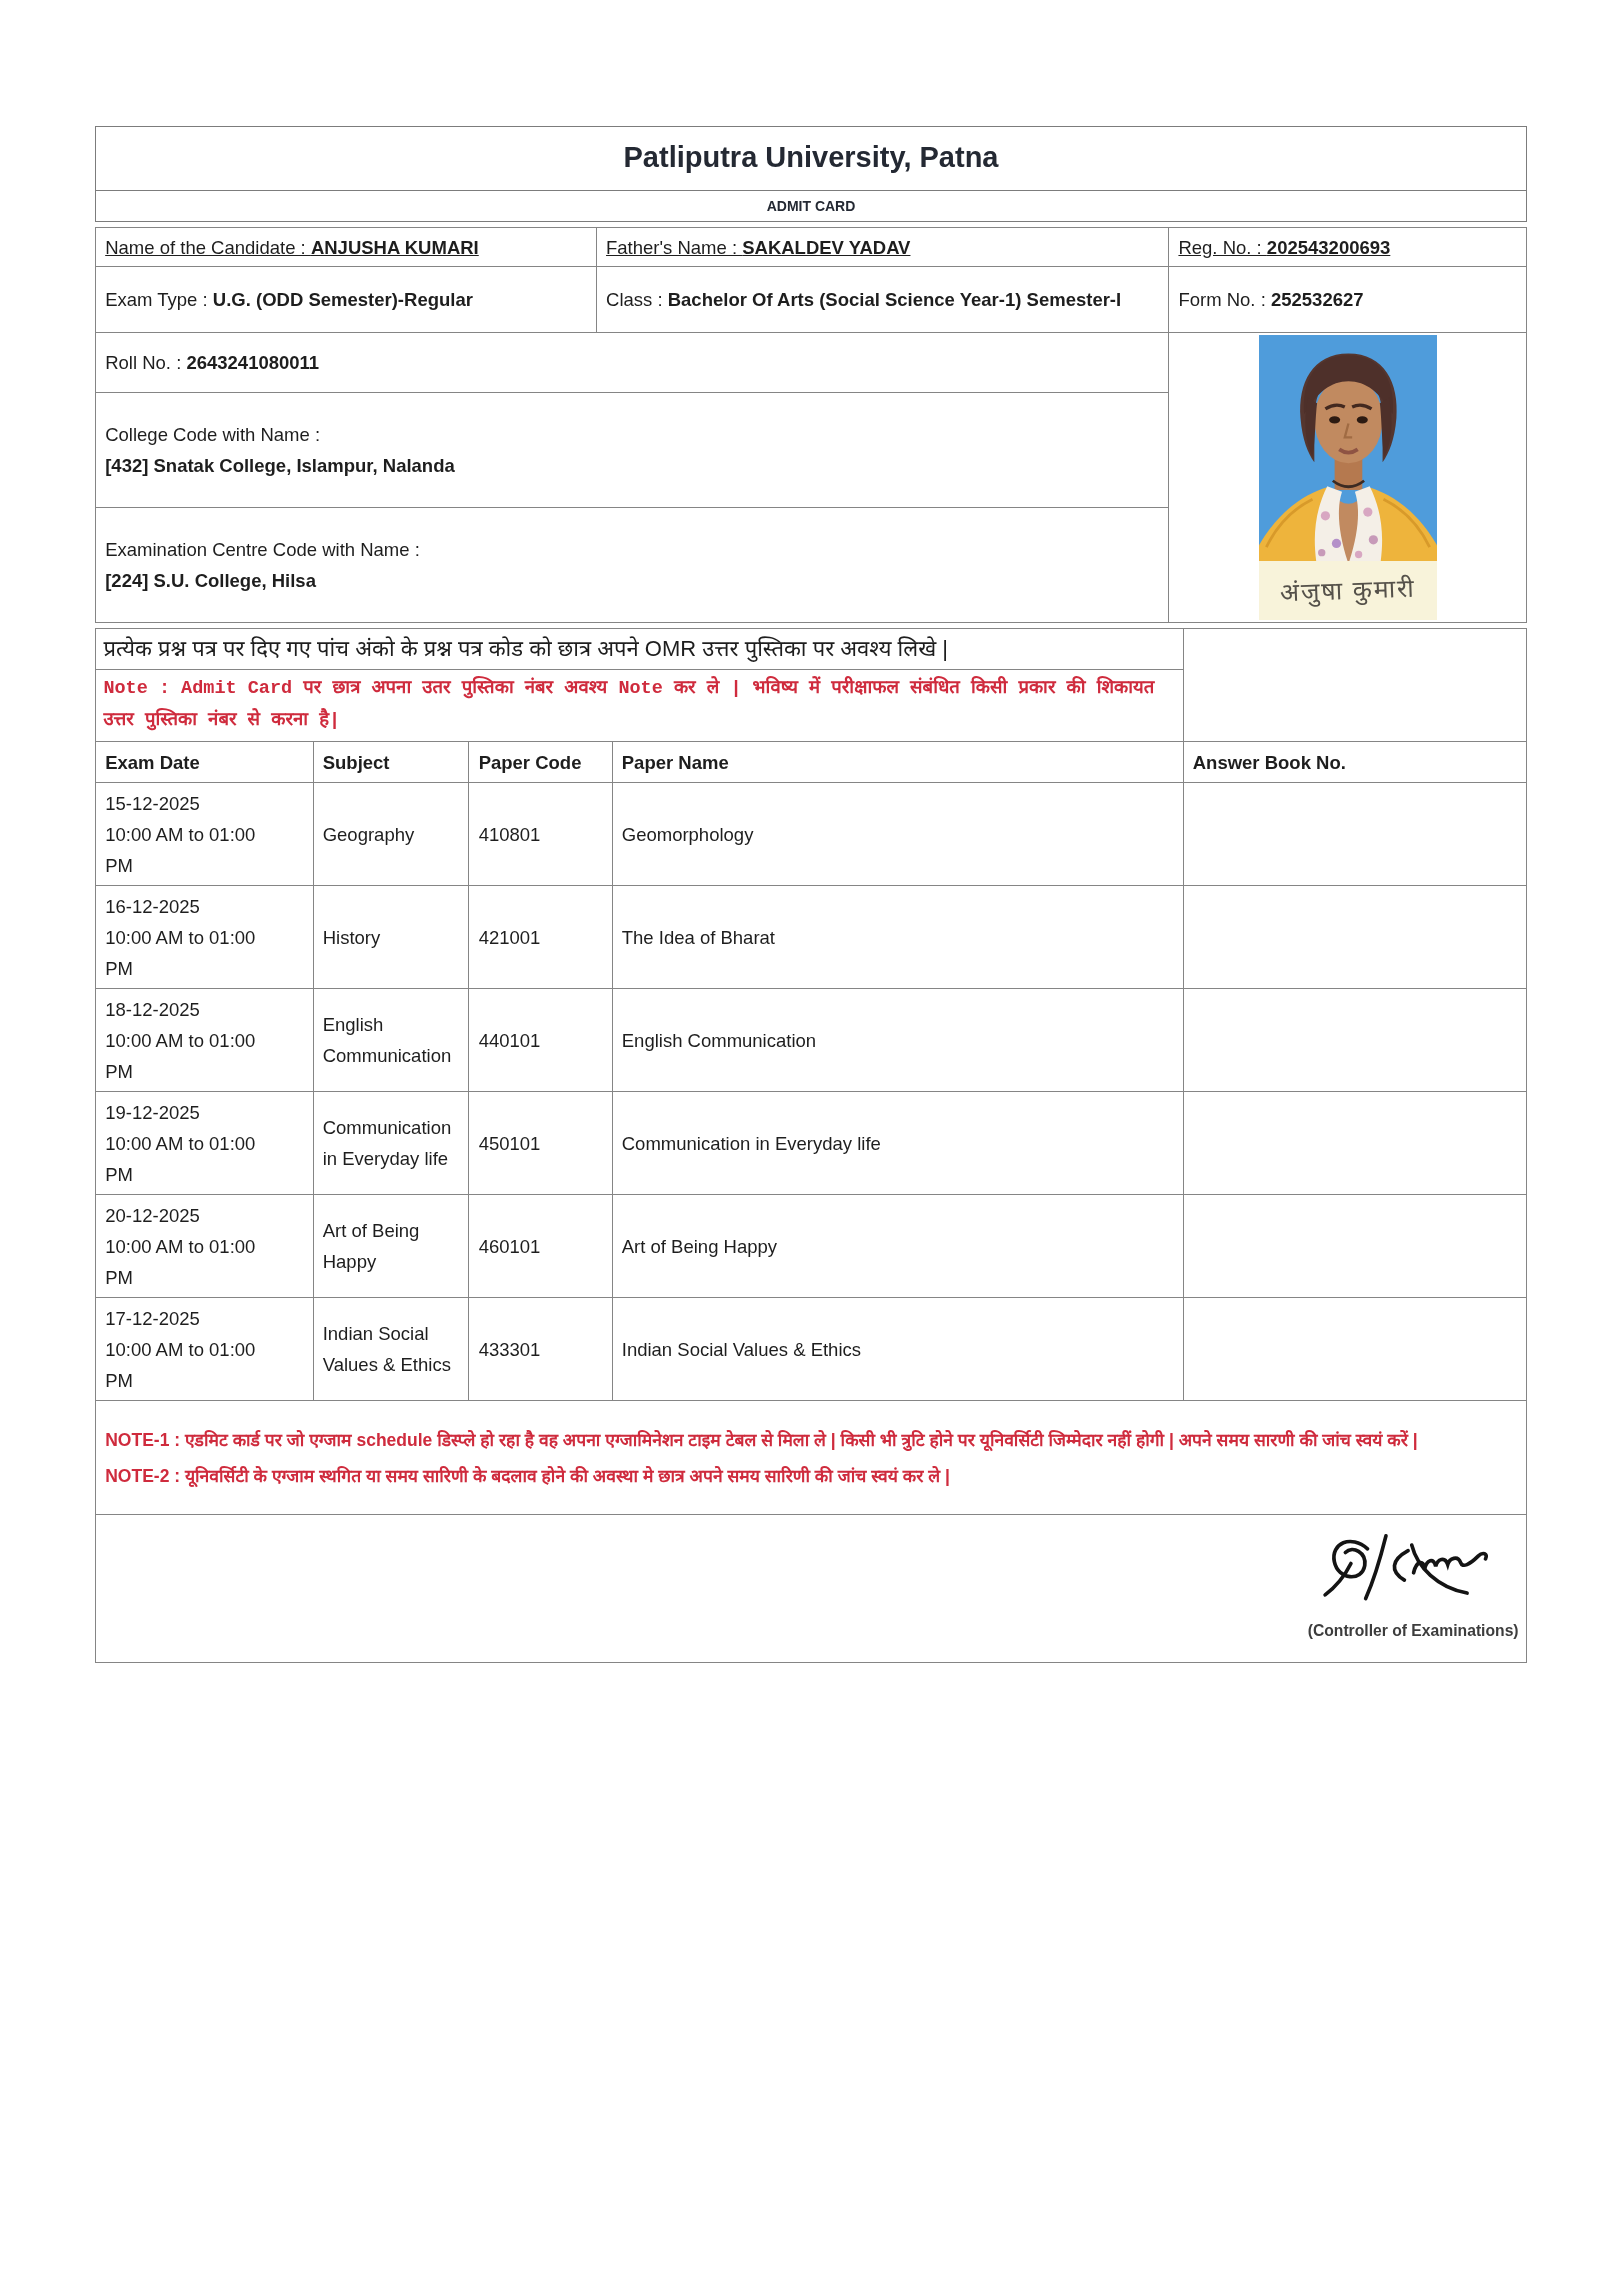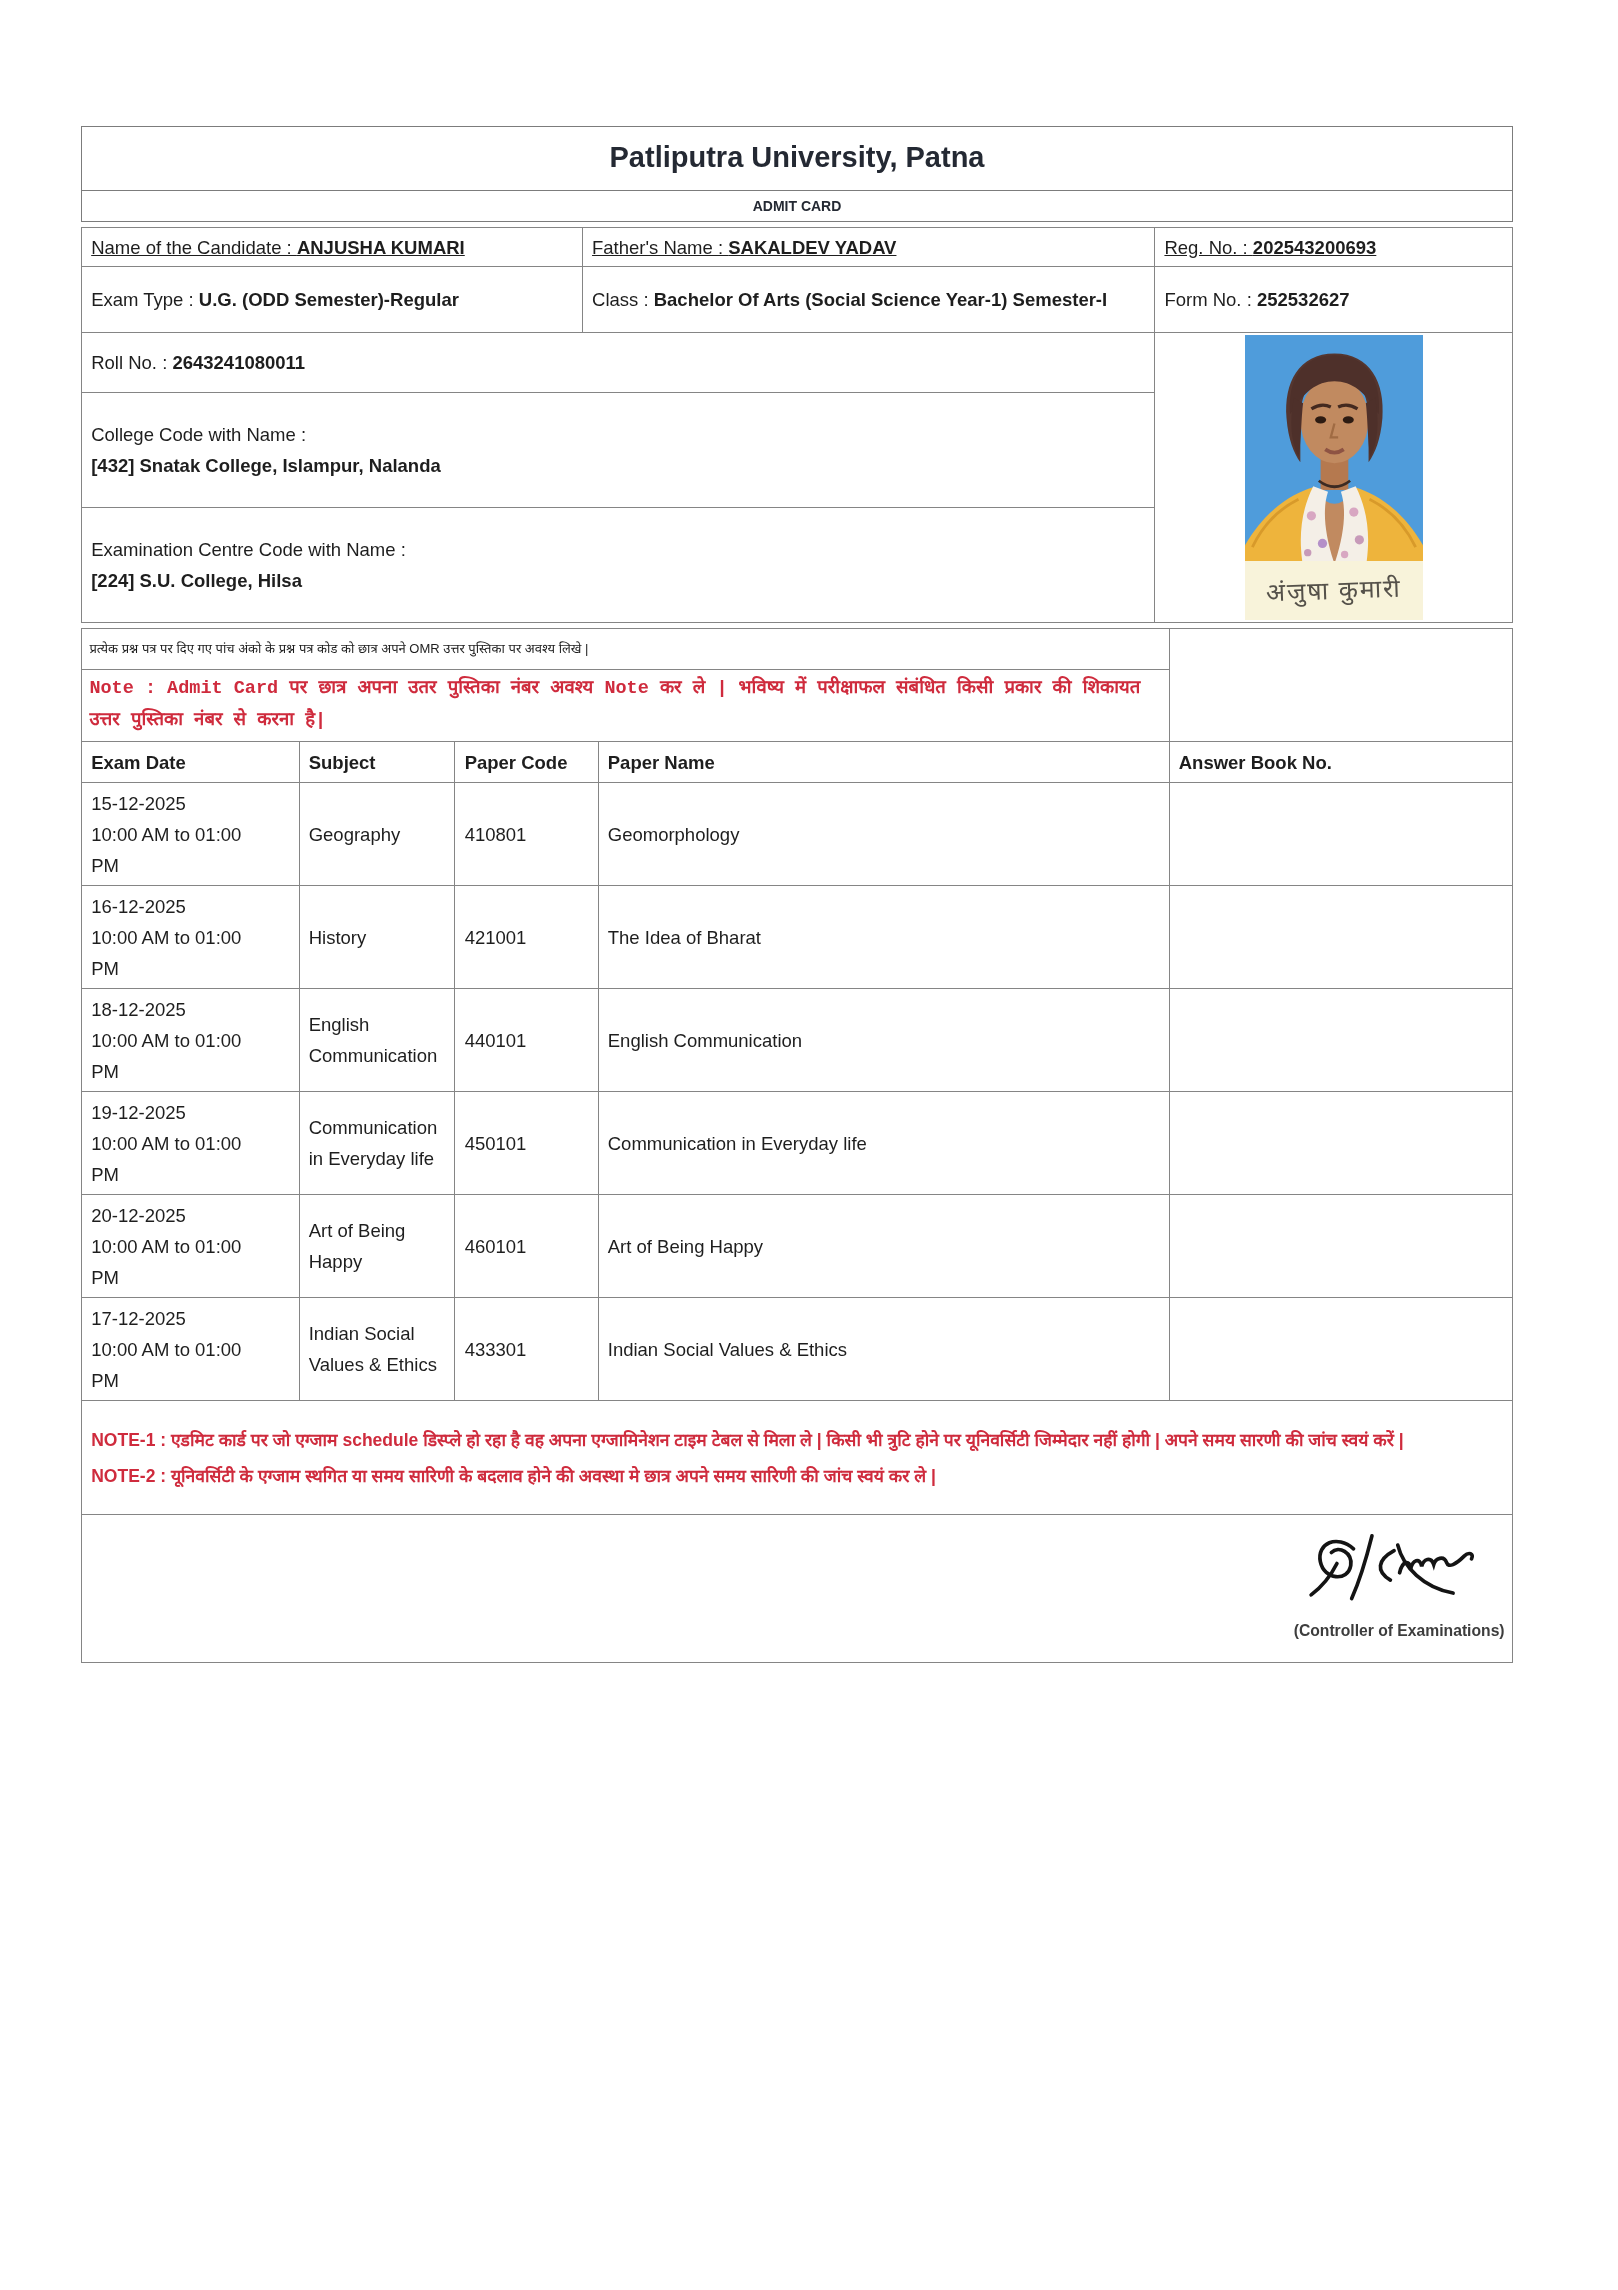--- a/index.html
+++ b/index.html
@@ -1,18 +1,18 @@
 <!DOCTYPE html>
 <html style="font-size:14.8px"><head>
 <meta charset="utf-8">
 <style>
   * { margin: 0; padding: 0; box-sizing: border-box; }
   body { background: #ffffff; font-family: "Liberation Sans", sans-serif; }
   .page { position: relative; width: 1619px; height: 2291px; background: #ffffff; overflow: hidden; }
-  .doc { position: absolute; left: 81px; top: 126px; width: 1432px; color: #1e1e1e; }
+  .doc { position: absolute; left: 95px; top: 126px; width: 1432px; color: #1e1e1e; }
 
   
   .header-box { border: 1.8px solid #7c7c7c; background: #fff; }
   .uni-title { text-align: center; font-size: 29px; font-weight: bold; color: #242933; padding: 14px 0 15.7px; border-bottom: 1.8px solid #7c7c7c; }
   .admit-title { text-align: center; font-size: 14px; font-weight: bold; color: #242933; padding: 7.4px 0; }
 
   table { width: 100%; border-collapse: collapse; table-layout: fixed; margin-top: 4.6px; border: 1.8px solid #7c7c7c; }
   td { border: 1.4px solid #858585; padding: 3.7px 9.2px; font-size: 18.5px; vertical-align: middle; line-height: 31px; color: #1e1e1e; background: #fff; }
   .lbl { font-weight: normal; }
   .val { font-weight: bold; }
@@ -25,21 +25,21 @@
   .two-line .lbl, .two-line .val { display: block; }
 
   
   td.photo-cell { text-align: center; vertical-align: middle; padding: 1.8px; }
   .photo-wrap { display: inline-block; width: 178px; }
   .photo-img { display: block; width: 178px; height: 226px; }
   .photo-caption { width: 178px; height: 59px; background: #f8f3da; display: flex; align-items: center; justify-content: center; font-size: 25px; color: #55514a; letter-spacing: 1.8px; transform-origin: center; }
   .photo-caption span { display:inline-block; transform: rotate(-2deg); }
 
   
-  td.omr-note { height: 41px; font-size: 13px; padding-left: 7.4px; }
+  td.omr-note { height: 41px; font-size: 22px; padding-left: 7.4px; }
   td.admit-note { height: 68px; color: #cf2b3d; font-weight: bold; font-size: 18.5px; line-height: 32px; padding-left: 7.4px; font-family: Liberation Mono, monospace; }
 
   
   tr.sched-head td { height: 41px; font-weight: bold; }
   tr.sched-row td { height: 103px; }
   td.c-date { padding-right: 54px; }
   .d-date, .d-time { display: block; }
 
   
   td.bottom-note { height: 114px; color: #cf2b3d; font-weight: bold; font-size: 17.5px; line-height: 36px; padding: 5.5px 9.2px; vertical-align: middle; }

